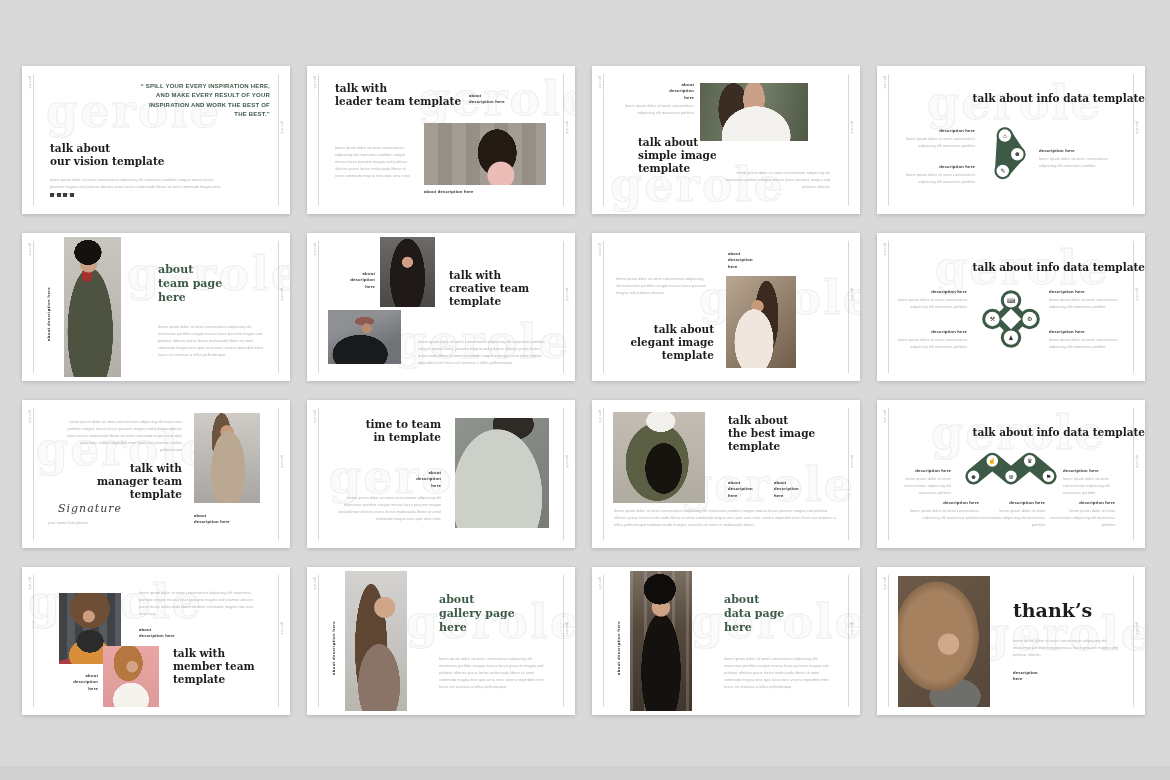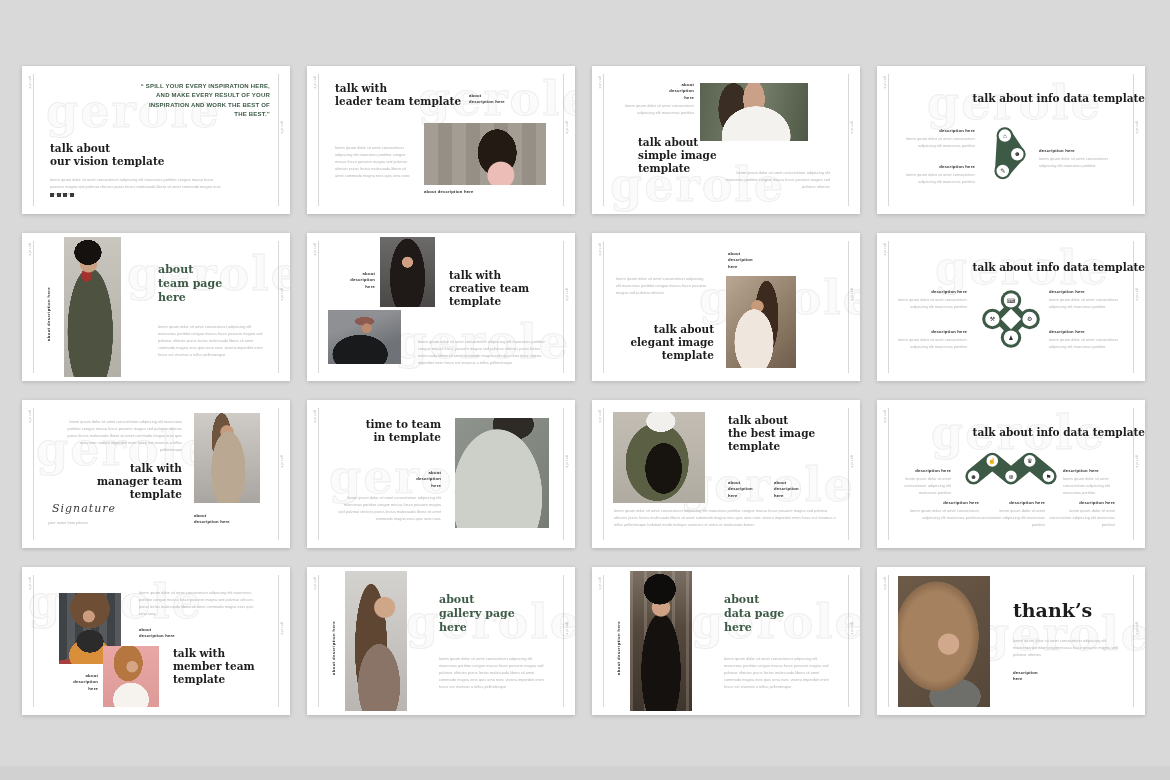--- a/index.html
+++ b/index.html
@@ -297,21 +297,21 @@
   <div class="slide">
     <div class="edge l"></div>
     <div class="edge r"></div>
     <div class="vt vt-l">gerole</div>
     <div class="vt vt-r">gerole</div>
     <div class="wm" style="left:14px;top:22px;">gerole</div>
     <p class="lorem ra" style="left:38px;top:18px;width:122px;">lorem ipsum dolor sit amet consectetuer adipiscing elit maecenas porttitor congue massa fusce posuere magna sed pulvinar ultricies purus lectus malesuada libero sit amet commodo magna eros quis urna nunc viverra imperdiet enim fusce est vivamus a tellus pellentesque</p>
     <h2 class="title ra" style="left:55px;top:62px;width:105px;">talk with
 manager team
 template</h2>
-    <div class="sig" style="left:30px;top:102px;">Signature</div>
+    <div class="sig" style="left:36px;top:102px;">Signature</div>
     <p class="lorem" style="left:26px;top:119px;width:60px;">your name here please</p>
     <div class="ph ph-manager" style="left:172px;top:13px;width:66px;height:90px;"></div>
     <div class="label" style="left:172px;top:113px;">about
 description here</div>
   </div>
 
   <div class="slide">
     <div class="edge l"></div>
     <div class="edge r"></div>
     <div class="vt vt-l">gerole</div>

